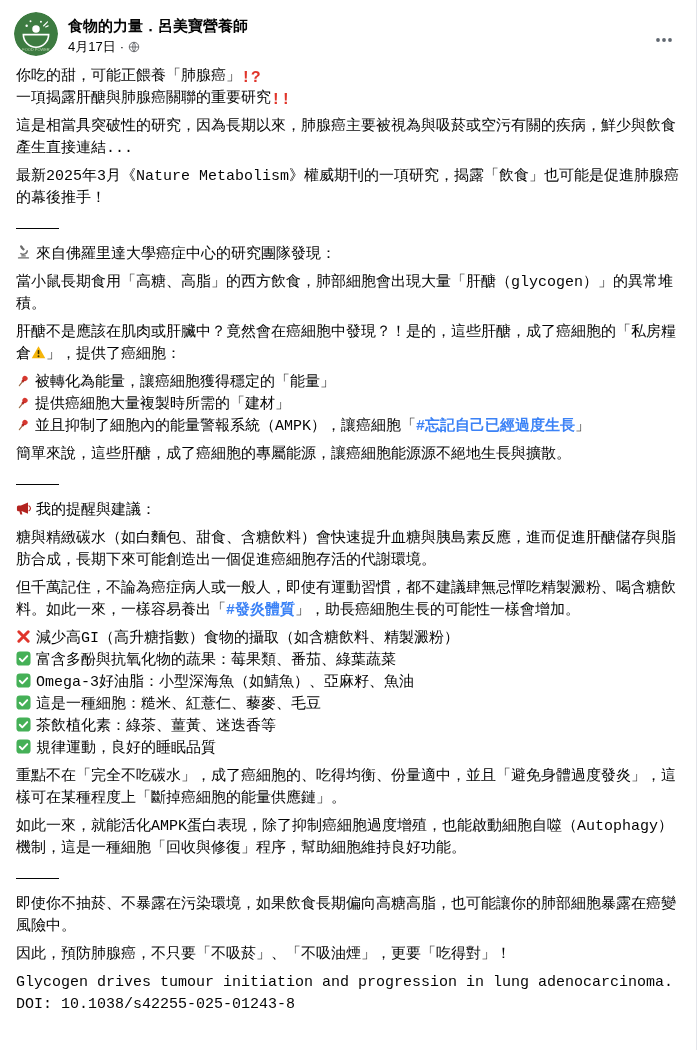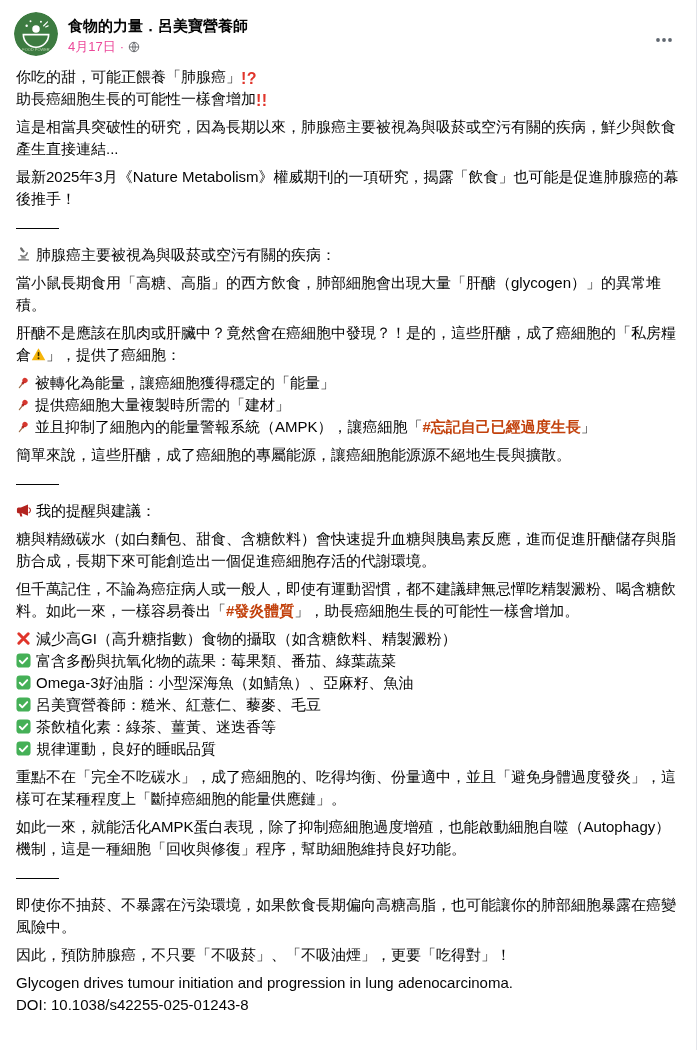--- a/index.html
+++ b/index.html
@@ -34,45 +34,45 @@
     font-weight: 700;
     color: #050505;
     line-height: 20px;
     cursor: pointer;
   }
   .post-meta {
     display: flex;
     align-items: center;
     gap: 4px;
     font-size: 13px;
-    color: #ec4899;
+    color: #000000;
     line-height: 18px;
     margin-top: 2px;
   }
   .post-meta .date { cursor: pointer; }
   .globe { display: inline-flex; align-items: center; }
   .more-btn {
     width: 32px; height: 32px;
     display: flex; align-items: center; justify-content: center;
     border-radius: 50%;
     cursor: pointer;
     margin-top: 2px;
   }
   
   .post-body {
     padding: 4px 16px 0 16px;
     font-size: 15px;
     line-height: 22px;
   }
   .blk { margin: 0 0 6px 0; }
   .blk.list .line { margin: 0; }
-  .line { min-height: 22px; }
+  .line { min-height: 22px; font-family: Liberation Mono, monospace; }
   .divider-text { color: #050505; letter-spacing: -1px; }
   a.hashtag {
-    color: #c2410c;
+    color: #3b82f6;
     text-decoration: none;
     font-weight: 600;
     cursor: pointer;
   }
   .icon {
     display: inline-block;
     vertical-align: -2px;
     line-height: 1;
   }
   .icon svg { display: block; }
@@ -123,39 +123,39 @@
         <circle cx="4" cy="10" r="1.9"></circle>
           <circle cx="10" cy="10" r="1.9"></circle>
           <circle cx="16" cy="10" r="1.9"></circle>
       </svg>
     </div>
   </div>
 
   <div class="post-body" id="post-body">
       <div class="blk para">
         <div class="line"><span>你吃的甜，可能正餵養「肺腺癌」</span><span class="icon"><span class="red-em">!?</span></span></div>
-        <div class="line"><span>助長癌細胞生長的可能性一樣會增加</span><span class="icon"><span class="red-em">!!</span></span></div>
+        <div class="line"><span>一項揭露肝醣與肺腺癌關聯的重要研究</span><span class="icon"><span class="red-em">!!</span></span></div>
       </div>
       <div class="blk para">
         <div class="line"><span>這是相當具突破性的研究，因為長期以來，肺腺癌主要被視為與吸菸或空污有關的疾病，鮮少與飲食產生直接連結...</span></div>
       </div>
       <div class="blk para">
         <div class="line"><span>最新2025年3月《Nature Metabolism》權威期刊的一項研究，揭露「飲食」也可能是促進肺腺癌的幕後推手！</span></div>
       </div>
       <div class="blk divider"><span class="divider-text">———</span></div>
       <div class="blk para">
         <div class="line"><span class="icon pad-r"><svg viewBox="0 0 16 16" width="15" height="15">
               <g fill="#6b6b6b">
                 <rect x="4.2" y="1" width="3.4" height="2" rx="0.5" transform="rotate(45 6 2)"></rect>
                 <rect x="4.6" y="2.6" width="4.6" height="2.4" transform="rotate(45 7 4)"></rect>
                 <path d="M4.2 9.2a5.1 5.1 0 0 0 8.6-3.7h-1.5a3.6 3.6 0 0 1-6 2.7z"></path>
                 <rect x="2" y="13" width="12" height="1.5" rx="0.7"></rect>
                 <rect x="5.5" y="11" width="5" height="1.2" rx="0.6"></rect>
               </g>
-            </svg></span><span>肺腺癌主要被視為與吸菸或空污有關的疾病：</span></div>
+            </svg></span><span>來自佛羅里達大學癌症中心的研究團隊發現：</span></div>
       </div>
       <div class="blk para">
         <div class="line"><span>當小鼠長期食用「高糖、高脂」的西方飲食，肺部細胞會出現大量「肝醣（glycogen）」的異常堆積。</span></div>
       </div>
       <div class="blk para">
         <div class="line"><span>肝醣不是應該在肌肉或肝臟中？竟然會在癌細胞中發現？！是的，這些肝醣，成了癌細胞的「私房糧倉</span><span class="icon"><svg viewBox="0 0 16 16" width="15" height="15">
               <path d="M8 1.4 15.2 14H.8z" fill="#f5b50a"></path>
               <rect x="7.15" y="5.3" width="1.7" height="4.6" rx="0.85" fill="#3a2f00"></rect>
               <circle cx="8" cy="11.9" r="1.05" fill="#3a2f00"></circle>
             </svg></span><span>」，提供了癌細胞：</span></div>
@@ -207,21 +207,21 @@
               <rect x="0.5" y="0.5" width="15" height="15" rx="3.6" fill="#45b057"></rect>
               <path d="M4 8.3l2.7 2.7 5.3-5.6" stroke="#ffffff" stroke-width="2" fill="none" stroke-linecap="round" stroke-linejoin="round"></path>
             </svg></span><span>富含多酚與抗氧化物的蔬果：莓果類、番茄、綠葉蔬菜</span></div>
         <div class="line"><span class="icon pad-r"><svg viewBox="0 0 16 16" width="15" height="15">
               <rect x="0.5" y="0.5" width="15" height="15" rx="3.6" fill="#45b057"></rect>
               <path d="M4 8.3l2.7 2.7 5.3-5.6" stroke="#ffffff" stroke-width="2" fill="none" stroke-linecap="round" stroke-linejoin="round"></path>
             </svg></span><span>Omega-3好油脂：小型深海魚（如鯖魚）、亞麻籽、魚油</span></div>
         <div class="line"><span class="icon pad-r"><svg viewBox="0 0 16 16" width="15" height="15">
               <rect x="0.5" y="0.5" width="15" height="15" rx="3.6" fill="#45b057"></rect>
               <path d="M4 8.3l2.7 2.7 5.3-5.6" stroke="#ffffff" stroke-width="2" fill="none" stroke-linecap="round" stroke-linejoin="round"></path>
-            </svg></span><span>呂美寶營養師：糙米、紅薏仁、藜麥、毛豆</span></div>
+            </svg></span><span>這是一種細胞：糙米、紅薏仁、藜麥、毛豆</span></div>
         <div class="line"><span class="icon pad-r"><svg viewBox="0 0 16 16" width="15" height="15">
               <rect x="0.5" y="0.5" width="15" height="15" rx="3.6" fill="#45b057"></rect>
               <path d="M4 8.3l2.7 2.7 5.3-5.6" stroke="#ffffff" stroke-width="2" fill="none" stroke-linecap="round" stroke-linejoin="round"></path>
             </svg></span><span>茶飲植化素：綠茶、薑黃、迷迭香等</span></div>
         <div class="line"><span class="icon pad-r"><svg viewBox="0 0 16 16" width="15" height="15">
               <rect x="0.5" y="0.5" width="15" height="15" rx="3.6" fill="#45b057"></rect>
               <path d="M4 8.3l2.7 2.7 5.3-5.6" stroke="#ffffff" stroke-width="2" fill="none" stroke-linecap="round" stroke-linejoin="round"></path>
             </svg></span><span>規律運動，良好的睡眠品質</span></div>
       </div>
       <div class="blk para">

